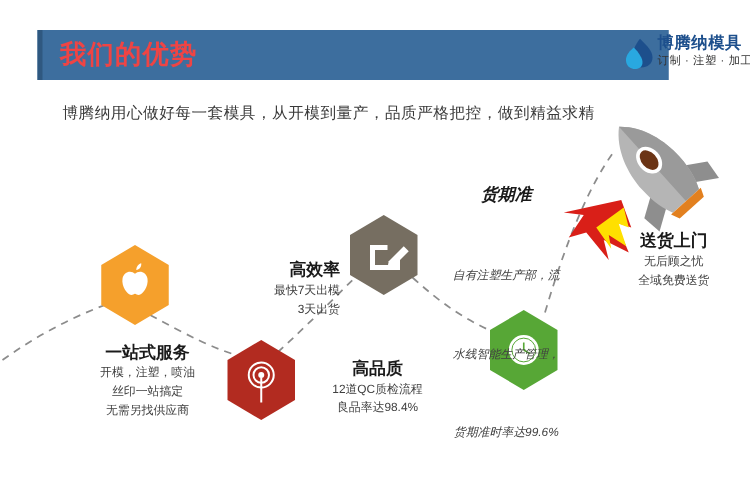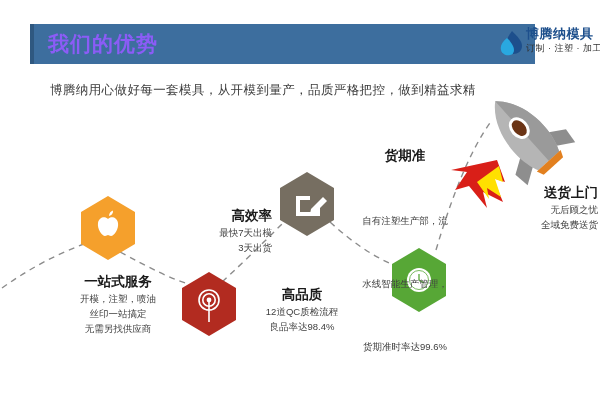--- a/index.html
+++ b/index.html
@@ -13,21 +13,21 @@
   #stage { position:absolute; inset:0; width:600px; height:400px; }
 
   
   .header-bar {
     position:absolute; left:30px; top:24px; width:505px; height:40px;
     background:#3d6e9e;
     border-left:4px solid #2f5880;
   }
   .header-title {
     position:absolute; left:48px; top:30px;
-    color:#8b5cf6; font-size:21px; font-weight:bold;
+    color:#ef4444; font-size:21px; font-weight:bold;
     letter-spacing:1px; line-height:28px;
   }
   .subtitle {
     position:absolute; left:50px; top:82px;
     color:#3a3a3a; font-size:12.5px; letter-spacing:.4px;
   }
 
   
   .logo { position:absolute; left:498px; top:26px; width:100px; height:36px; }
   .logo-mark { position:absolute; left:0; top:3px; width:26px; height:28px; }
@@ -52,22 +52,22 @@
   }
   .node-line {
     font-size:9.5px; color:#404040; line-height:15px; white-space:nowrap;
   }
   .node-text.wide .node-line { font-size:9.5px;margin-top:48px; }
 
   
   #t1 { left:38px;  top:272px; width:160px; }
   #t2 { left:152px; top:206px; width:120px;text-align:right; }
   #t3 { left:222px; top:257px; width:160px;margin-top:28px; }
-  #t4 { left:340px; top:146px; width:130px; }
-  #t5 { left:480px; top:183px; width:118px;text-align:right; }
+  #t4 { left:340px; top:146px; width:130px;font-style:italic; }
+  #t5 { left:480px; top:183px; width:118px; }
 </style>
 </head>
 <body>
 
 <div id="stage">
 
   <div class="header-bar"></div>
   <div class="header-title">我们的优势</div>
   <div class="subtitle">博腾纳用心做好每一套模具，从开模到量产，品质严格把控，做到精益求精</div>
 

